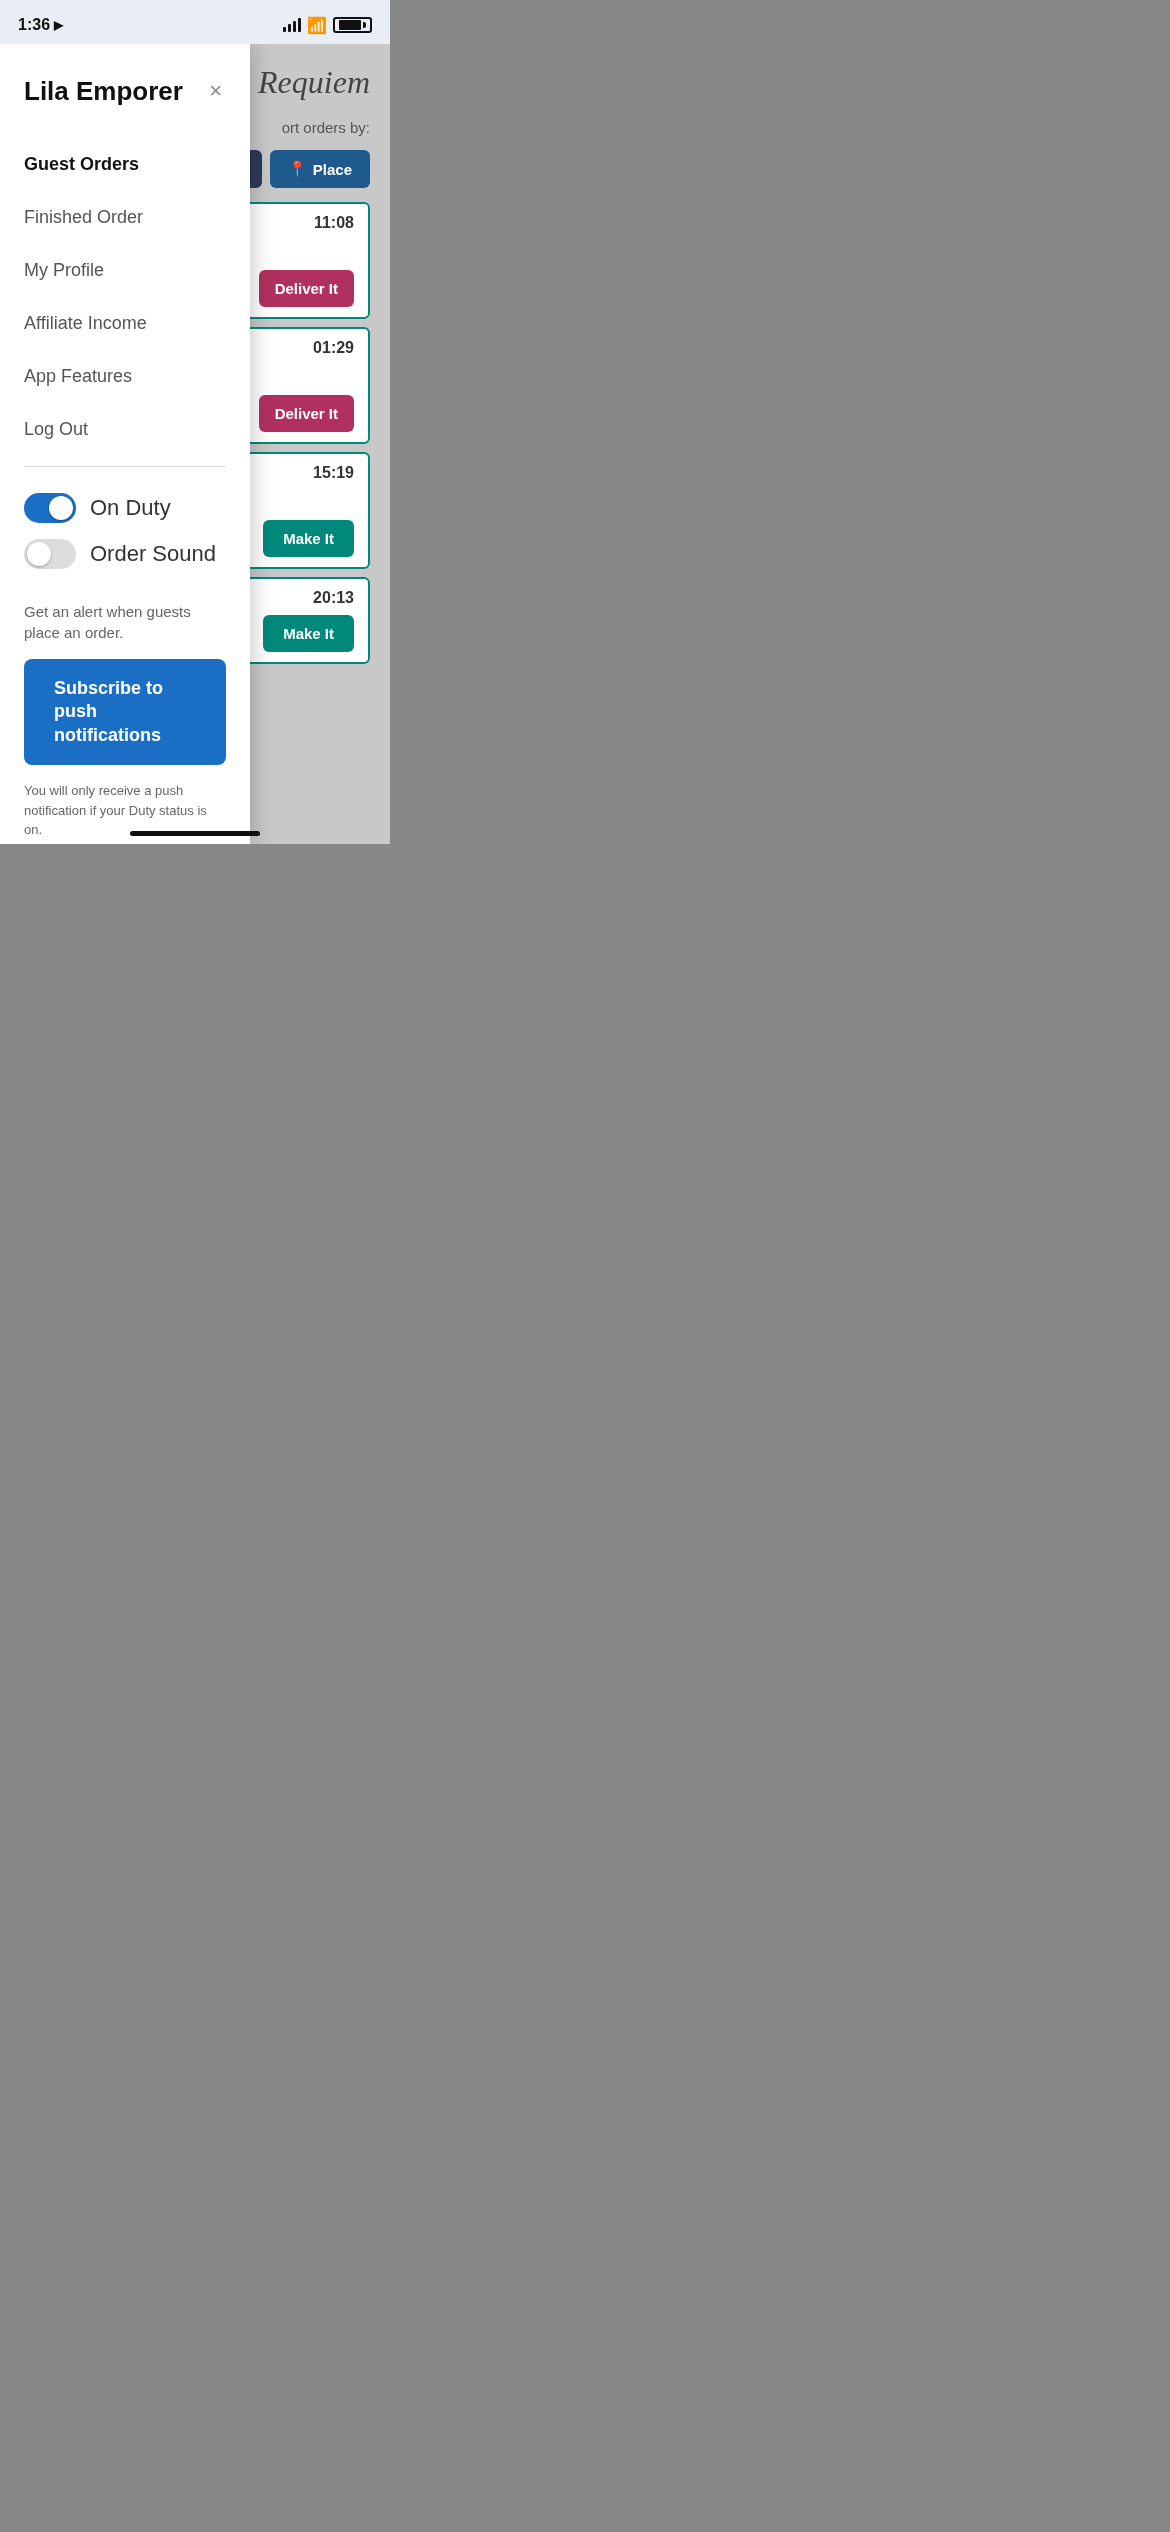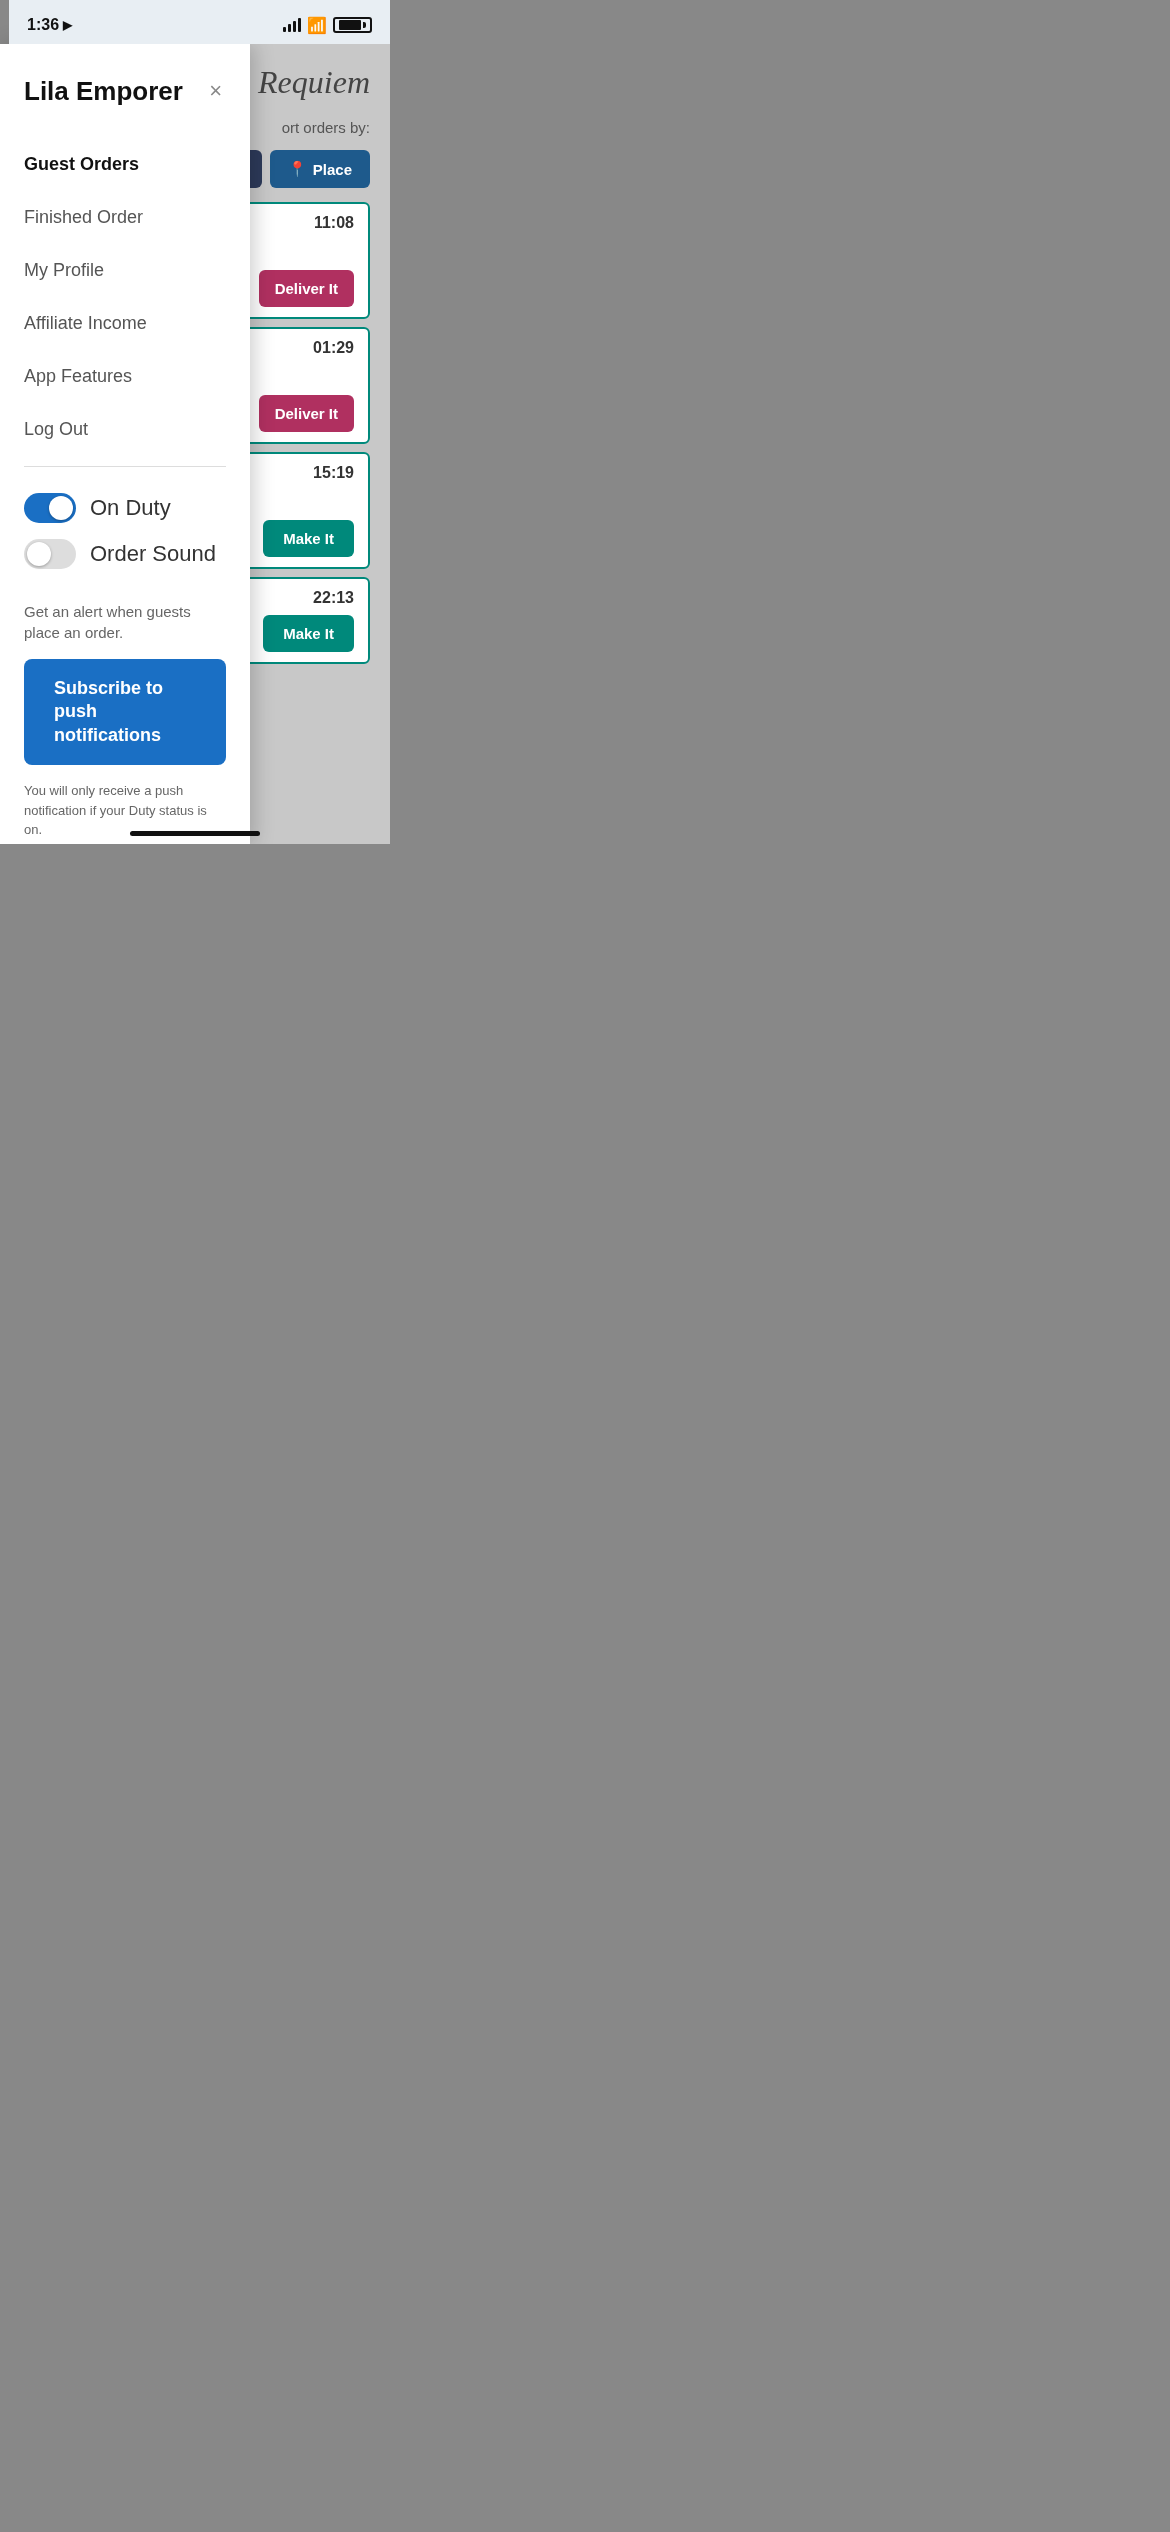--- a/index.html
+++ b/index.html
@@ -17,21 +17,20 @@
     
     .status-bar {
       display: flex;
       justify-content: space-between;
       align-items: center;
       padding: 14px 18px 8px;
       background: #e8eef3;
       height: 44px;
       position: relative;
       z-index: 100;
-      margin-left: 9px;
     }
 
     .status-time {
       font-size: 16px;
       font-weight: 700;
       color: #111;
       display: flex;
       align-items: center;
       gap: 4px;
     }
@@ -364,21 +363,21 @@
       </div>
       <div class="bg-order-item">uts</div>
       <div class="clearfix">
         <button class="bg-make-btn">Make It</button>
       </div>
     </div>
 
     <div class="bg-order-card">
       <div class="bg-order-header">
         <span>Alex</span>
-        <span>22:13</span>
+        <span>20:13</span>
       </div>
       <div class="bg-order-item"></div>
       <div class="clearfix">
         <button class="bg-make-btn">Make It</button>
       </div>
     </div>
 
   </div>
 
   <div class="drawer-overlay">

